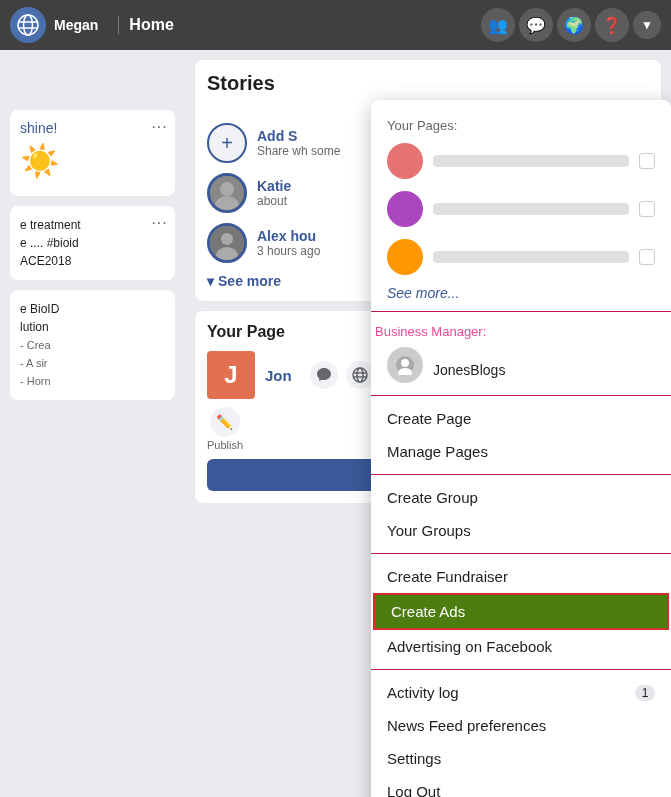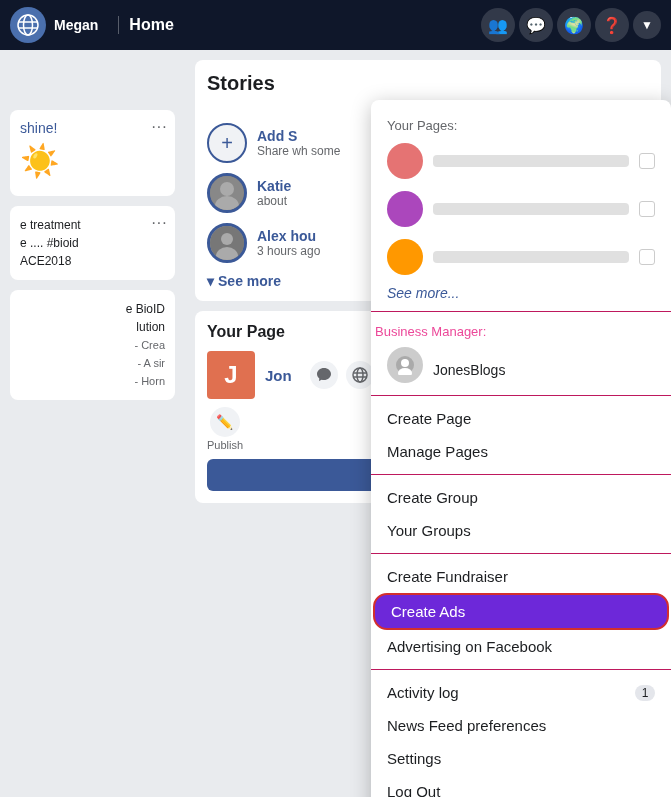--- a/index.html
+++ b/index.html
@@ -7,21 +7,21 @@
       width: 671px;
       height: 797px;
       font-family: -apple-system, BlinkMacSystemFont, 'Segoe UI', Helvetica, Arial, sans-serif;
       background: #e9ebee;
       overflow: hidden;
       position: relative;
     }
 
     
     .navbar {
-      background: #0f172a;
+      background: #404040;
       height: 50px;
       display: flex;
       align-items: center;
       padding: 0 10px;
       position: relative;
       z-index: 10;
     }
     .navbar-left {
       display: flex;
       align-items: center;
@@ -369,25 +369,25 @@
     }
 
     .menu-item {
       padding: 8px 16px;
       font-size: 15px;
       color: #1c1e21;
       cursor: pointer;
       display: block;
     }
     .menu-item.highlighted {
-      background: #6d28d9;
+      background: #4d7c0f;
       color: white;
       border: 2px solid #d32f2f;
       margin: 0 2px;
-      border-radius: 14px;
+      border-radius: 0;
     }
 
     .menu-item-row {
       display: flex;
       align-items: center;
       padding: 8px 16px;
       font-size: 15px;
       color: #1c1e21;
       cursor: pointer;
       justify-content: space-between;
@@ -432,21 +432,21 @@
   <div class="left-post-snippets">
     <div class="post-snippet">
       <div class="post-dots">···</div>
       <div style="color:#3b5998; font-weight:normal; font-size:14px;">shine!</div>
       <div style="font-size:32px; margin: 6px 0;">☀️</div>
     </div>
     <div class="post-snippet">
       <div class="post-dots">···</div>
       <div style="font-size:12px; color:#1c1e21; line-height:1.5;">e treatment<br>e .... #bioid<br>ACE2018</div>
     </div>
-    <div class="post-snippet" style="margin-top:0;text-align:right;">
+    <div class="post-snippet" style="margin-top:0;">
       <div style="font-size:12px; color:#1c1e21; line-height:1.5;">
         e BioID<br>lution<br>
         <span style="color:#65676b; font-size:11px;">- Crea<br>- A sir<br>- Horn</span>
       </div>
     </div>
   </div>
 
   <div style="position: absolute; left: 185px; top: 0; right: 0; height: 100%; padding: 10px;">
 
     <div class="stories-section">

